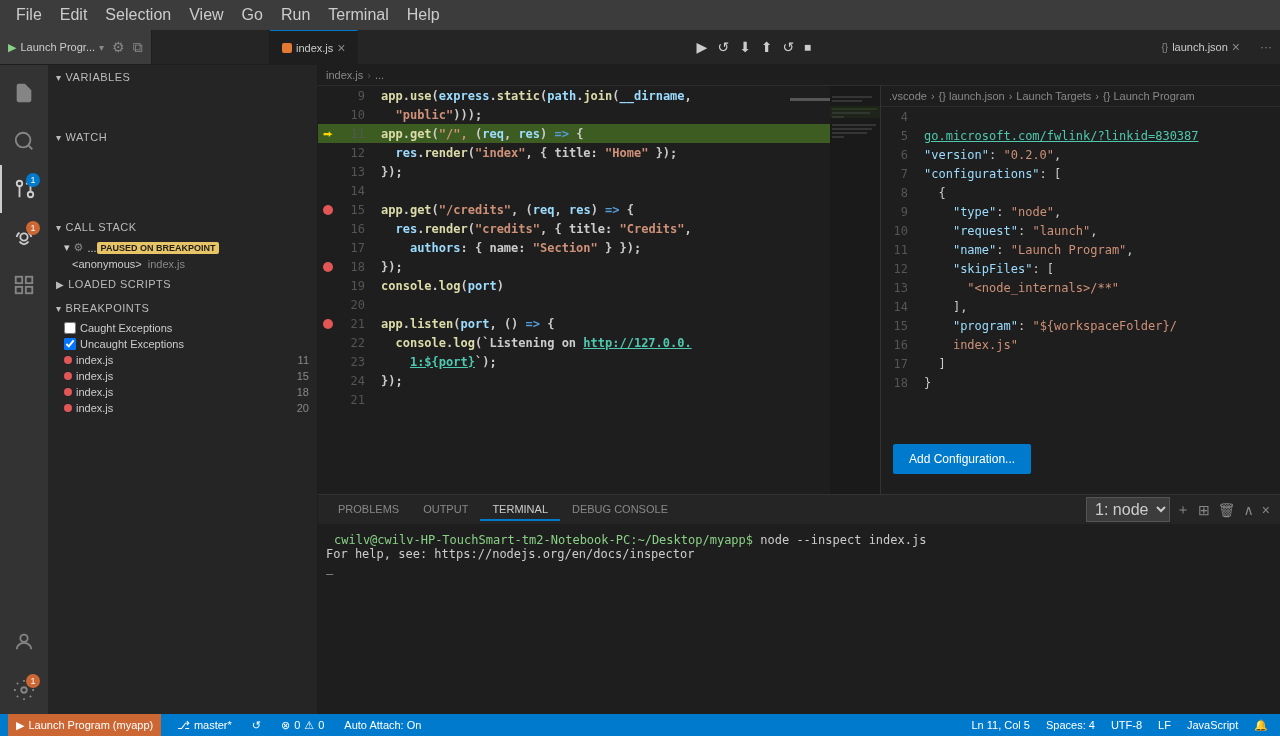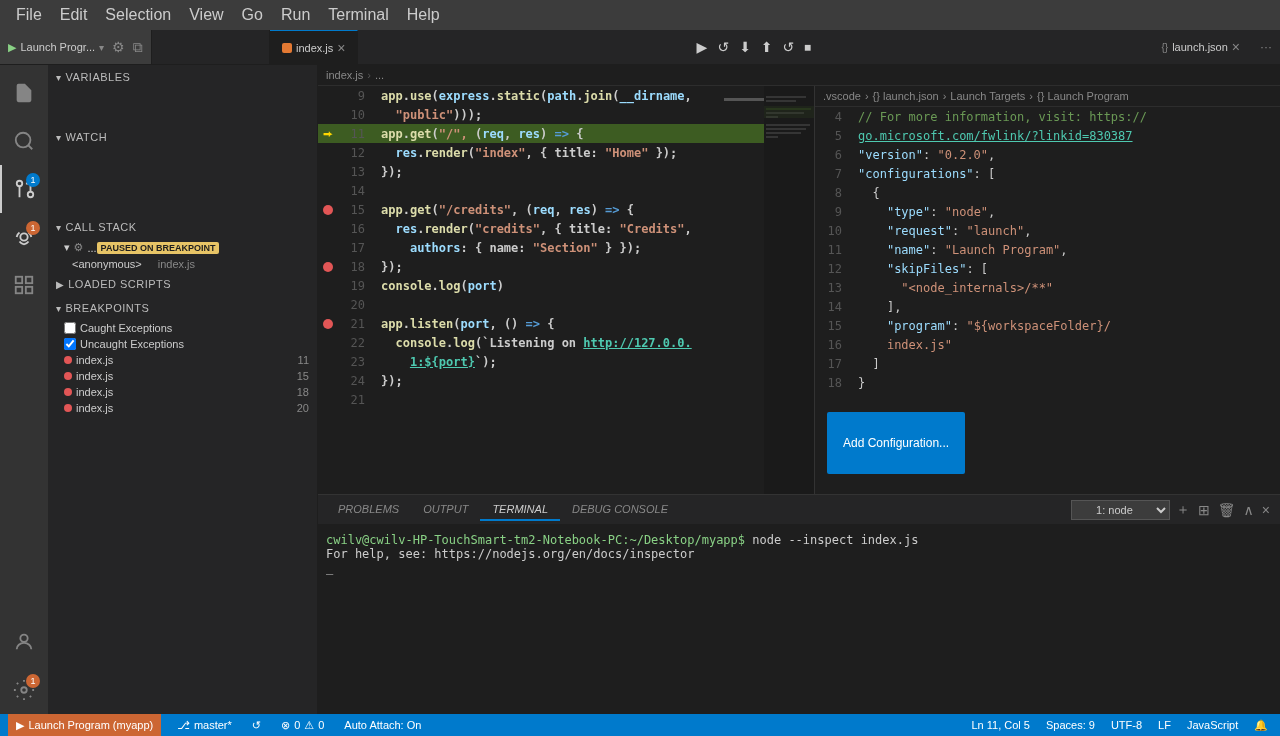--- a/index.html
+++ b/index.html
@@ -42,21 +42,21 @@
     .sidebar-header .arrow { margin-right: 4px; font-size: 10px; }
     .variables-section { height: 60px; flex-shrink: 0; }
     .watch-section { height: 90px; flex-shrink: 0; }
 
     
     .call-stack-section { flex-shrink: 0; }
     .call-stack-item { display: flex; align-items: center; padding: 2px 8px 2px 16px; font-size: 11px; color: #cccccc; }
     .call-stack-item .thread-expand { margin-right: 4px; }
     .call-stack-badge { background: #e7c466; color: #1e1e1e; font-size: 9px; padding: 1px 4px; border-radius: 2px; margin-right: 4px; font-weight: bold; }
     .call-stack-frame { display: flex; align-items: center; padding: 2px 8px 2px 24px; font-size: 11px; }
-    .call-stack-frame .func-name { color: #cccccc; margin-right: 16px; }
+    .call-stack-frame .func-name { color: #cccccc; margin-right: 6px; }
     .call-stack-frame .file-name { color: #888; }
 
     
     .loaded-scripts-section { flex-shrink: 0; }
     .breakpoints-section { flex: 1; overflow-y: auto; }
     .breakpoint-item { display: flex; align-items: center; padding: 2px 8px 2px 16px; font-size: 11px; gap: 4px; }
     .breakpoint-checkbox { width: 12px; height: 12px; }
     .breakpoint-label { color: #cccccc; }
     .breakpoint-file { display: flex; align-items: center; padding: 2px 8px 2px 16px; font-size: 11px; gap: 4px; }
     .breakpoint-dot { width: 8px; height: 8px; background: #e25656; border-radius: 50%; flex-shrink: 0; }
@@ -79,41 +79,41 @@
     .code-line .bp-placeholder { width: 20px; flex-shrink: 0; }
     .kw { color: #569cd6; }
     .fn { color: #dcdcaa; }
     .str { color: #ce9178; }
     .punc { color: #cccccc; }
     .param { color: #9cdcfe; }
     .comment { color: #6a9955; }
     .link { color: #4ec9b0; text-decoration: underline; }
 
     
-    .launch-editor { width: 466px; background: #1e1e1e; border-left: 1px solid #333; overflow: hidden; display: flex; flex-direction: column; }
+    .launch-editor { width: 400px; background: #1e1e1e; border-left: 1px solid #333; overflow: hidden; display: flex; flex-direction: column; }
     .launch-breadcrumb { padding: 4px 8px; font-size: 11px; color: #888; display: flex; align-items: center; gap: 4px; border-bottom: 1px solid #2d2d2d; flex-shrink: 0; }
     .launch-code { flex: 1; overflow: hidden; }
     .launch-line { display: flex; align-items: center; height: 19px; font-family: 'Consolas', monospace; font-size: 12px; }
     .launch-line .ln { width: 35px; text-align: right; color: #555; padding-right: 8px; flex-shrink: 0; }
     .launch-line .lc { padding-left: 8px; white-space: pre; }
     .json-key { color: #9cdcfe; }
     .json-str { color: #ce9178; }
     .launch-actions { padding: 12px; }
-    .add-config-btn { background: #007acc; color: white; border: none; padding: 24px 16px; font-size: 12px; cursor: pointer; border-radius: 2px; text-align: right; }
+    .add-config-btn { background: #007acc; color: white; border: none; padding: 8px 16px; font-size: 12px; cursor: pointer; border-radius: 2px; text-align: right; }
 
     
     .terminal-area { background: #1e1e1e; border-top: 1px solid #333; display: flex; flex-direction: column; height: 220px; flex-shrink: 0; }
     .terminal-tabs { display: flex; align-items: center; background: #252526; border-bottom: 1px solid #1e1e1e; height: 30px; padding: 0 8px; gap: 0; }
-    .terminal-tab { padding: 4px 12px; font-size: 11px; color: #888; cursor: pointer; border-bottom: 2px solid transparent; font-style: italic; }
+    .terminal-tab { padding: 4px 12px; font-size: 11px; color: #888; cursor: pointer; border-bottom: 2px solid transparent; }
     .terminal-tab.active { color: #cccccc; border-bottom: 2px solid #007acc; }
     .terminal-controls { margin-left: auto; display: flex; align-items: center; gap: 4px; }
-    .terminal-select { background: #3c3c3c; border: 1px solid #555; color: #ccc; font-size: 11px; padding: 2px 20px; }
+    .terminal-select { background: #3c3c3c; border: 1px solid #555; color: #ccc; font-size: 16px; padding: 2px 4px; }
     .terminal-btn { background: none; border: none; color: #888; cursor: pointer; font-size: 14px; padding: 2px; }
     .terminal-content { flex: 1; padding: 8px; font-family: 'Consolas', monospace; font-size: 12px; overflow: hidden; background: #1e1e1e; }
-    .terminal-prompt { color: #89d185; }
+    .terminal-prompt { color: #89d185; margin-left: 8px; }
     .terminal-cmd { color: #cccccc; }
     .terminal-output { color: #cccccc; }
 
     
     .status-bar { background: #007acc; height: 22px; display: flex; align-items: center; padding: 0 8px; gap: 12px; flex-shrink: 0; font-size: 11px; color: white; }
     .status-item { display: flex; align-items: center; gap: 4px; cursor: pointer; padding: 0 4px; }
     .status-right { margin-left: auto; display: flex; align-items: center; gap: 8px; }
     .status-debug { background: #cc6633; padding: 0 8px; height: 100%; display: flex; align-items: center; gap: 4px; }
 
     
@@ -448,21 +448,20 @@
           <span class="sep">›</span>
           <span>{} launch.json</span>
           <span class="sep">›</span>
           <span>Launch Targets</span>
           <span class="sep">›</span>
           <span>{} Launch Program</span>
         </div>
         <div class="launch-code">
           <div class="launch-line">
             <div class="ln">4</div>
-            <div class="lc"><span class="comment">// For more information, visit: https://</span></div>
           </div>
           <div class="launch-line">
             <div class="ln">5</div>
             <div class="lc"><span class="link">go.microsoft.com/fwlink/?linkid=830387</span></div>
           </div>
           <div class="launch-line">
             <div class="ln">6</div>
             <div class="lc"><span class="json-key">"version"</span><span class="punc">:</span> <span class="json-str">"0.2.0"</span><span class="punc">,</span></div>
           </div>
           <div class="launch-line">
@@ -569,21 +568,21 @@
     <span>0</span>
   </div>
   <div class="status-item">
     <span>Auto Attach: On</span>
   </div>
   <div class="status-right">
     <div class="status-item">
       <span>Ln 11, Col 5</span>
     </div>
     <div class="status-item">
-      <span>Spaces: 9</span>
+      <span>Spaces: 4</span>
     </div>
     <div class="status-item">
       <span>UTF-8</span>
     </div>
     <div class="status-item">
       <span>LF</span>
     </div>
     <div class="status-item">
       <span>JavaScript</span>
     </div>

